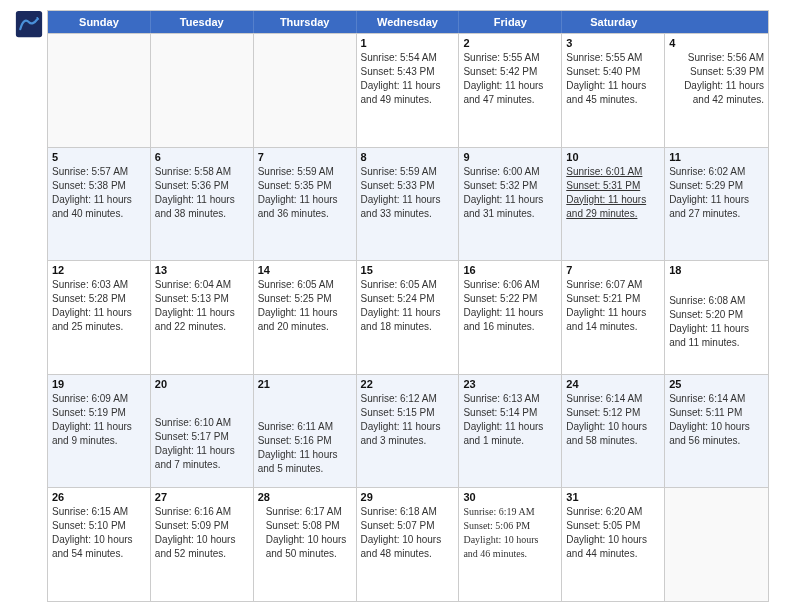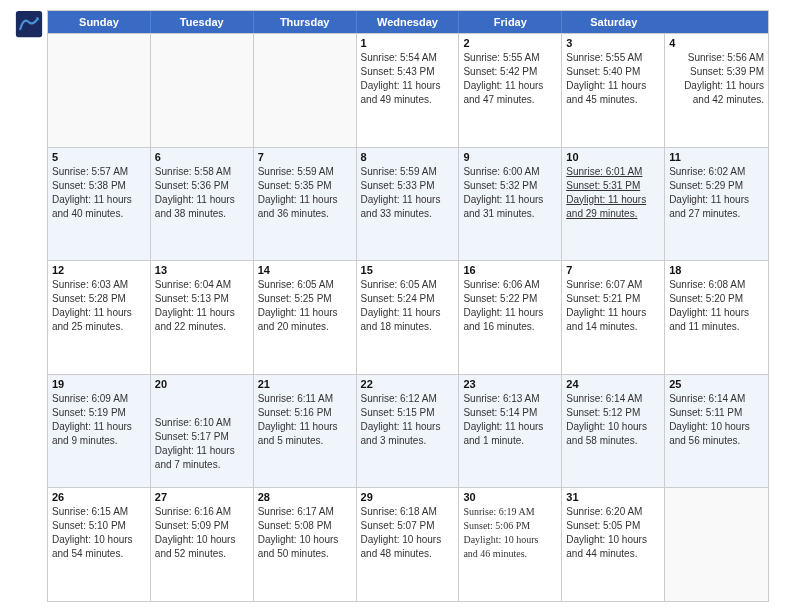--- a/index.html
+++ b/index.html
@@ -263,21 +263,21 @@
           </div>
           <div class="cal-cell">
             <div class="cell-date">7</div>
             <div class="cell-info" style="white-space: pre-line;">Sunrise: 6:07 AM
 Sunset: 5:21 PM
 Daylight: 11 hours
 and 14 minutes.</div>
           </div>
           <div class="cal-cell">
             <div class="cell-date">18</div>
-            <div class="cell-info" style="white-space: pre-line;">Sunrise: 6:08 AM
+            <div class="cell-info" style="white-space: pre-line; margin-top: 16px;">Sunrise: 6:08 AM
 Sunset: 5:20 PM
 Daylight: 11 hours
 and 11 minutes.</div>
           </div>
         </div>
         <div class="cal-row">
           <div class="cal-cell alt-row">
             <div class="cell-date">19</div>
             <div class="cell-info" style="white-space: pre-line;">Sunrise: 6:09 AM
 Sunset: 5:19 PM
@@ -286,21 +286,21 @@
           </div>
           <div class="cal-cell alt-row">
             <div class="cell-date">20</div>
             <div class="cell-info" style="white-space: pre-line; margin-top: 24px;">Sunrise: 6:10 AM
 Sunset: 5:17 PM
 Daylight: 11 hours
 and 7 minutes.</div>
           </div>
           <div class="cal-cell alt-row">
             <div class="cell-date">21</div>
-            <div class="cell-info" style="white-space: pre-line;">Sunrise: 6:11 AM
+            <div class="cell-info" style="white-space: pre-line; margin-top: 28px;">Sunrise: 6:11 AM
 Sunset: 5:16 PM
 Daylight: 11 hours
 and 5 minutes.</div>
           </div>
           <div class="cal-cell alt-row">
             <div class="cell-date">22</div>
             <div class="cell-info" style="white-space: pre-line;">Sunrise: 6:12 AM
 Sunset: 5:15 PM
 Daylight: 11 hours
 and 3 minutes.</div>
@@ -337,21 +337,21 @@
           </div>
           <div class="cal-cell">
             <div class="cell-date">27</div>
             <div class="cell-info" style="white-space: pre-line;">Sunrise: 6:16 AM
 Sunset: 5:09 PM
 Daylight: 10 hours
 and 52 minutes.</div>
           </div>
           <div class="cal-cell">
             <div class="cell-date">28</div>
-            <div class="cell-info" style="white-space: pre-line;">Sunrise: 6:17 AM
+            <div class="cell-info" style="white-space: pre-line; margin-left: 8px;">Sunrise: 6:17 AM
 Sunset: 5:08 PM
 Daylight: 10 hours
 and 50 minutes.</div>
           </div>
           <div class="cal-cell">
             <div class="cell-date">29</div>
             <div class="cell-info" style="white-space: pre-line;">Sunrise: 6:18 AM
 Sunset: 5:07 PM
 Daylight: 10 hours
 and 48 minutes.</div>

